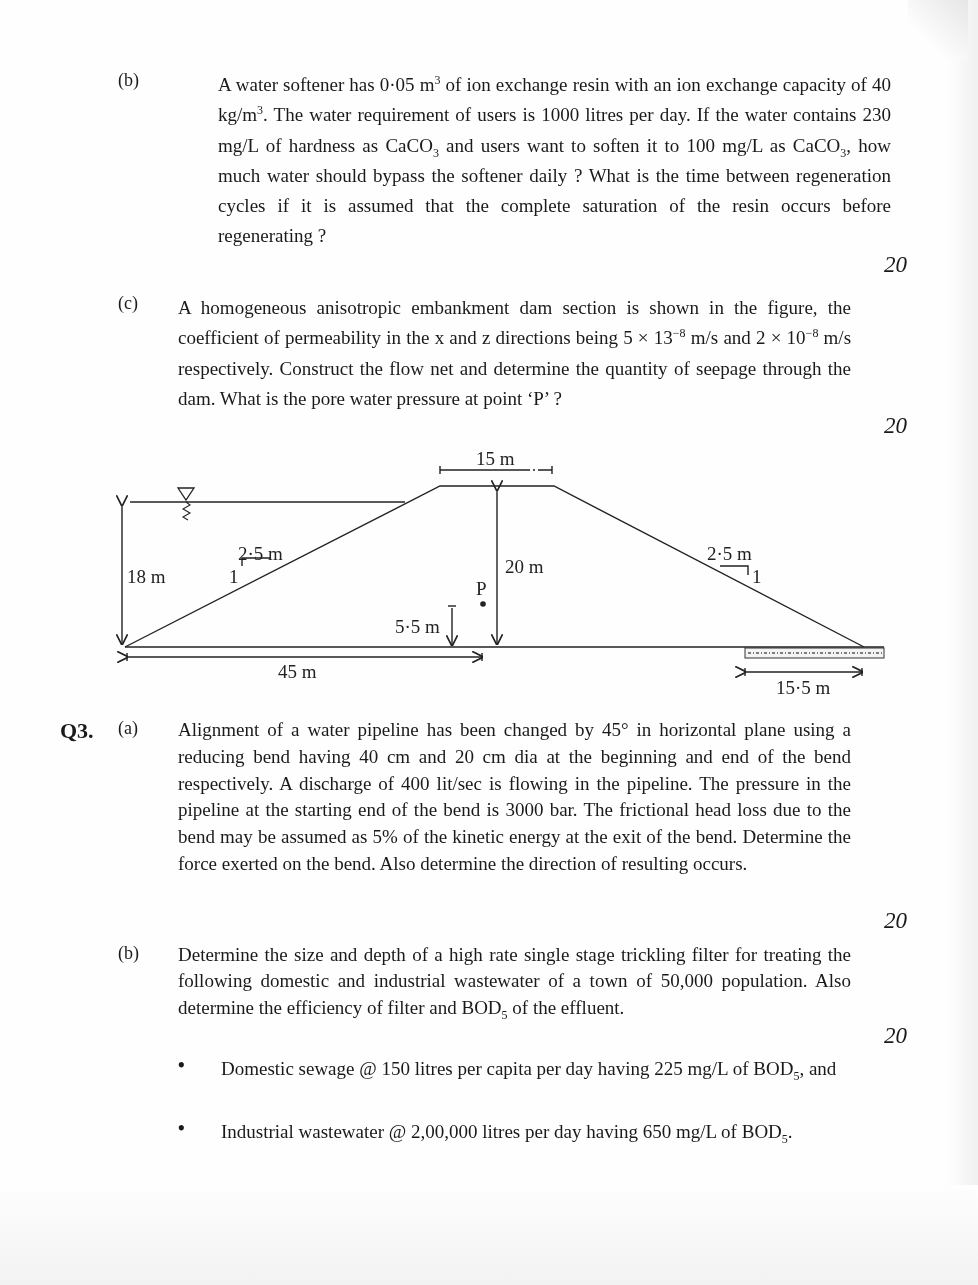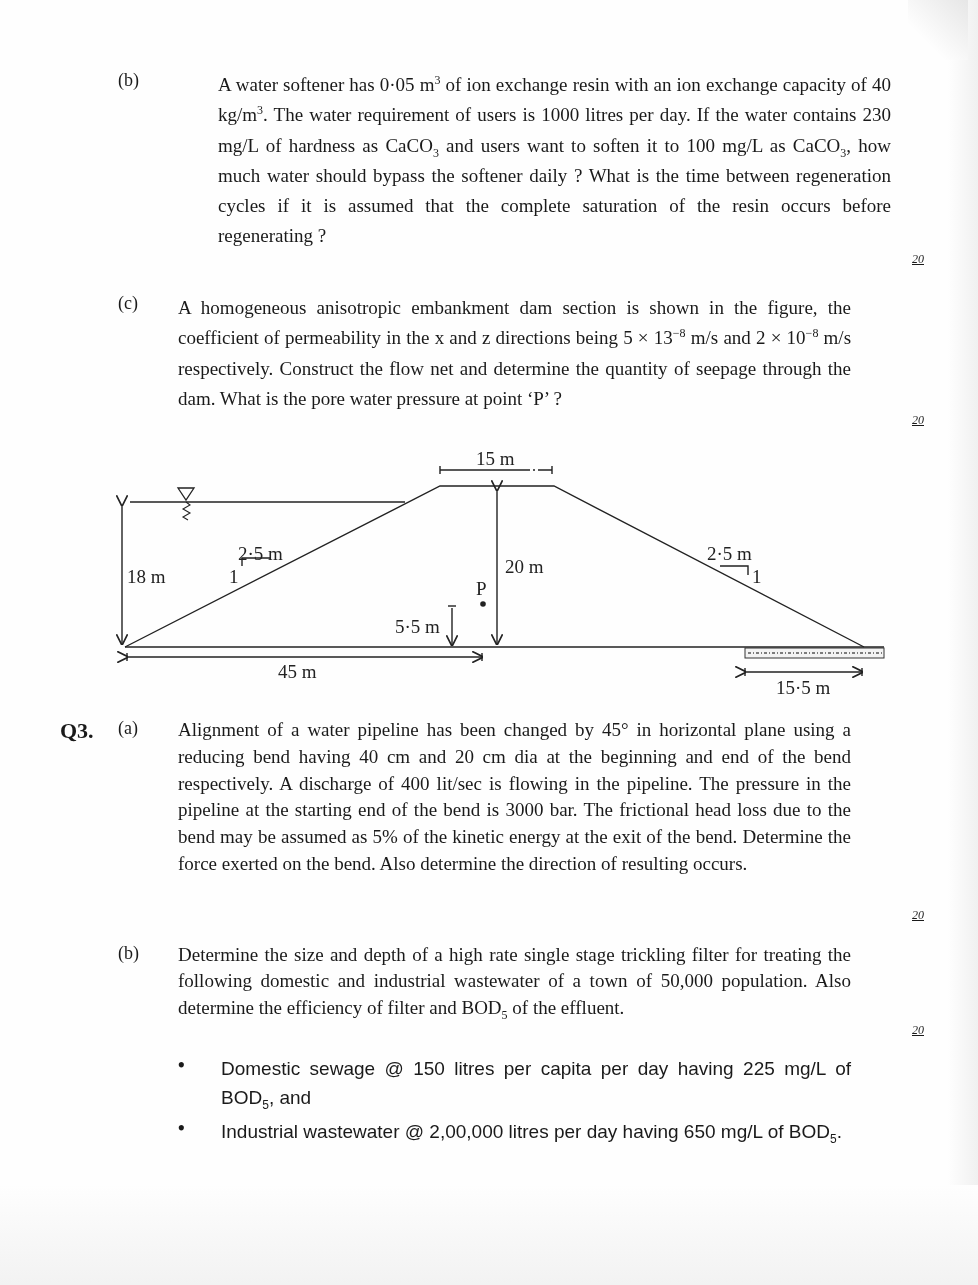--- a/index.html
+++ b/index.html
@@ -28,31 +28,30 @@
     .part {
       position: absolute; left: 118px; font-size: 18px;
       font-family: "Liberation Serif", serif;
     }
     .para {
       position: absolute; left: 178px; width: 673px;
       font-family: "Liberation Serif", serif;
       font-size: 19px; text-align: justify; text-align-last: left;
     }
     .marks {
-      position: absolute; left: 912px; font-size: 12px; font-style: italic;
+      position: absolute; left: 884px; font-size: 23px; font-style: italic;
       font-family: "Liberation Serif", serif;
-      text-decoration: underline;
     }
     sub, sup { font-size: 12px; line-height: 0; }
     .bullet {
       position: absolute; left: 176px; font-size: 18px;
     }
     .bullet-text {
       position: absolute; left: 221px; width: 630px; font-size: 19px;
-      font-family: Liberation Sans, sans-serif; text-align: justify; text-align-last: left;
+      font-family: Liberation Serif, serif; text-align: justify; text-align-last: left;
     }
     svg text { font-family: "Liberation Serif", serif; font-size: 19px; fill: #222; }
   </style>
 </head>
 <body>
 
 <div class="page-shade-right"></div>
 <div class="page-shade-top"></div>
 <div class="page-shade-bottom"></div>
 

